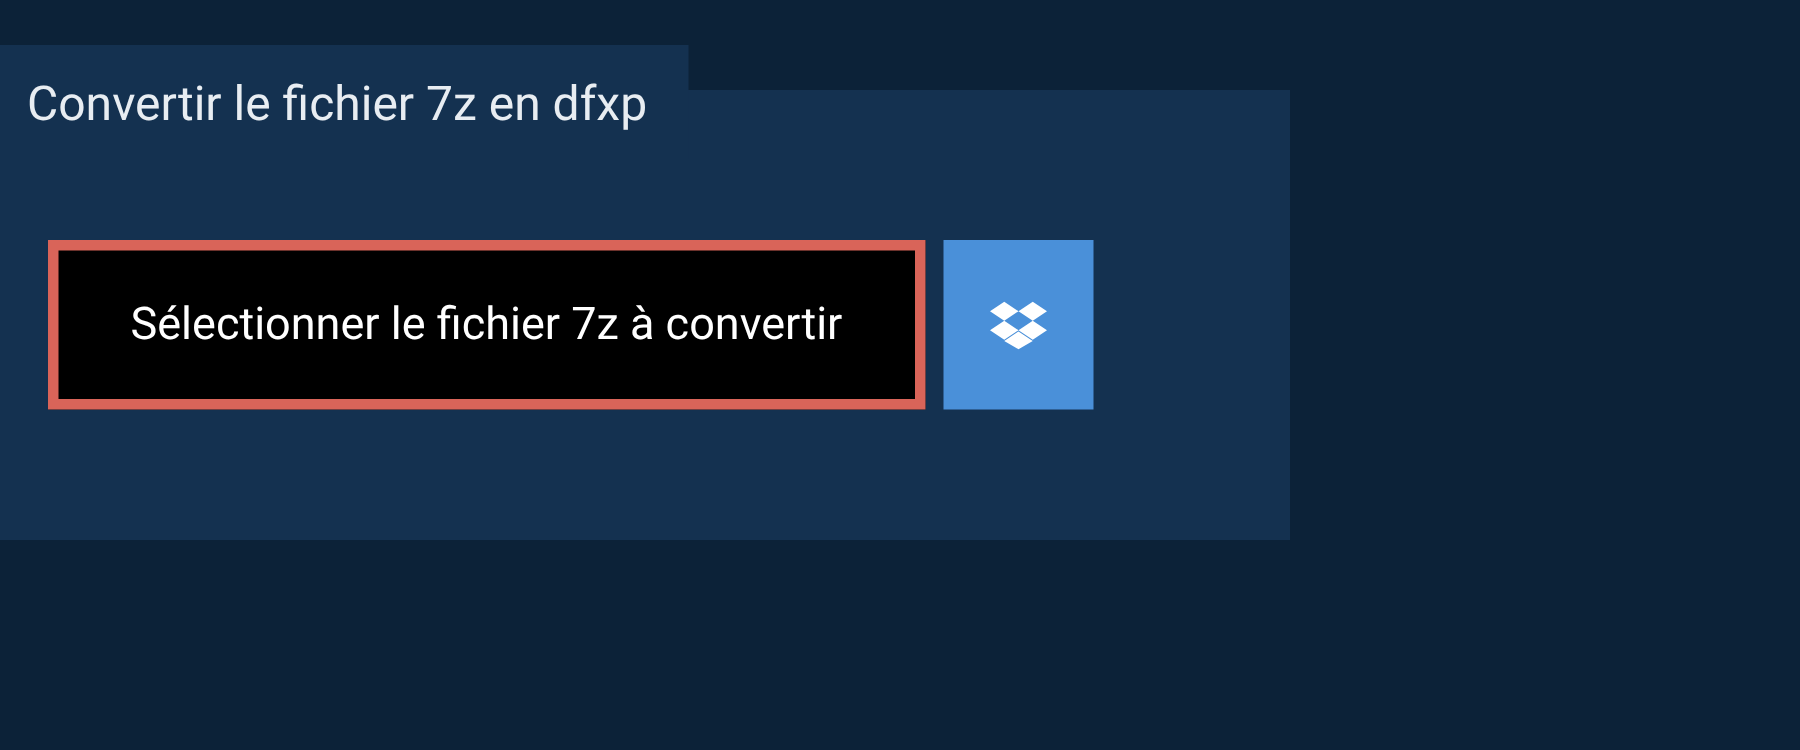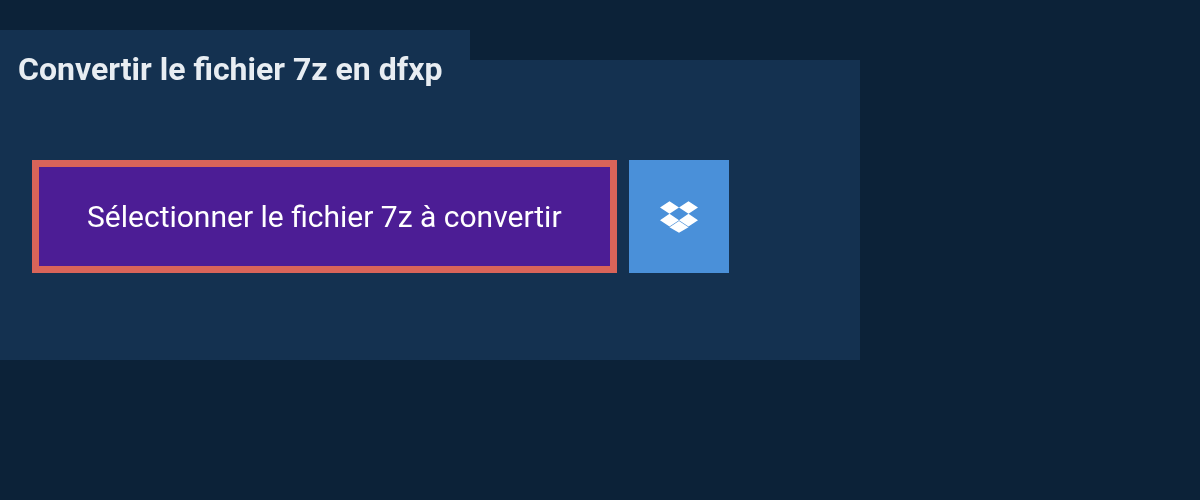--- a/index.html
+++ b/index.html
@@ -23,33 +23,33 @@
       position: relative;
     }
     .title-tab {
       position: absolute;
       top: -30px;
       left: 0;
       background-color: #143150;
       padding: 20px 28px 18px 18px;
       color: #e8edf2;
       font-size: 32px;
-      font-weight: 700;
+      font-weight: 400;
       white-space: nowrap;
     }
     .button-row {
       display: flex;
       position: absolute;
       top: 100px;
       left: 32px;
       gap: 12px;
       align-items: stretch;
     }
     .select-button {
-      background-color: #4c1d95;
+      background-color: #000000;
       border: 7px solid #d96459;
       color: #ffffff;
       font-size: 30px;
       font-weight: 400;
       padding: 32px 48px;
       cursor: pointer;
       white-space: nowrap;
       display: flex;
       align-items: center;
       justify-content: center;

